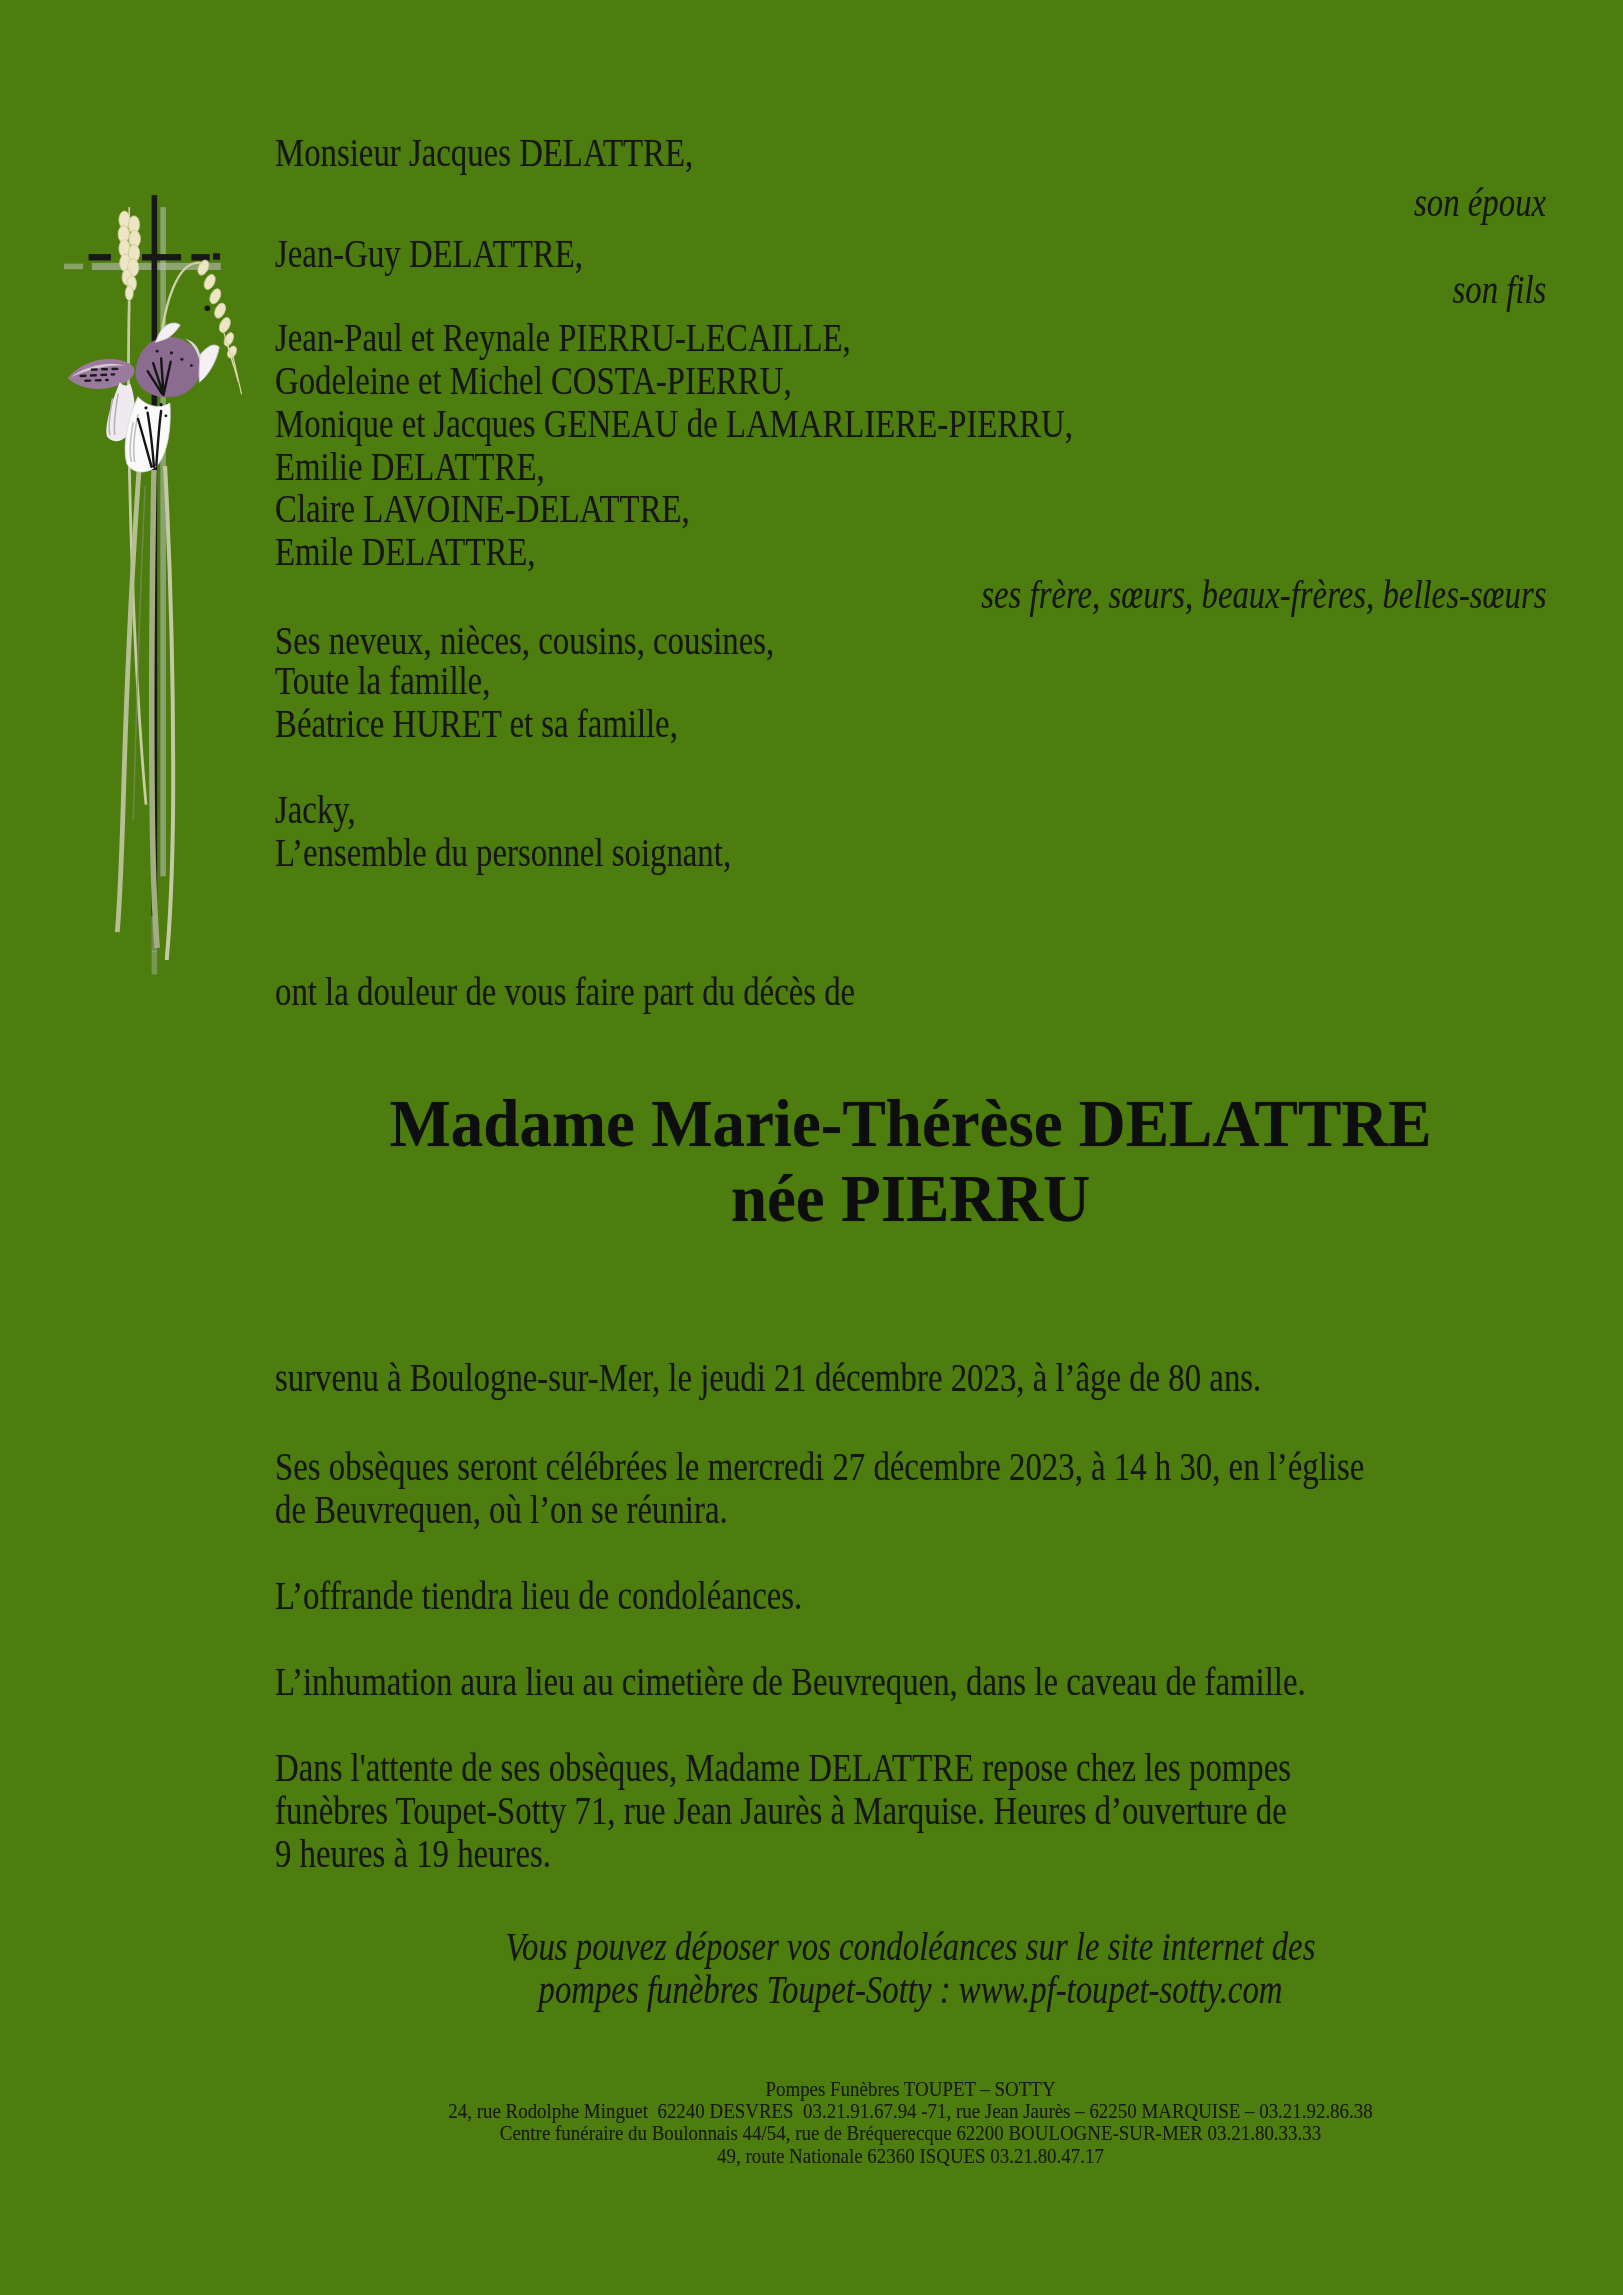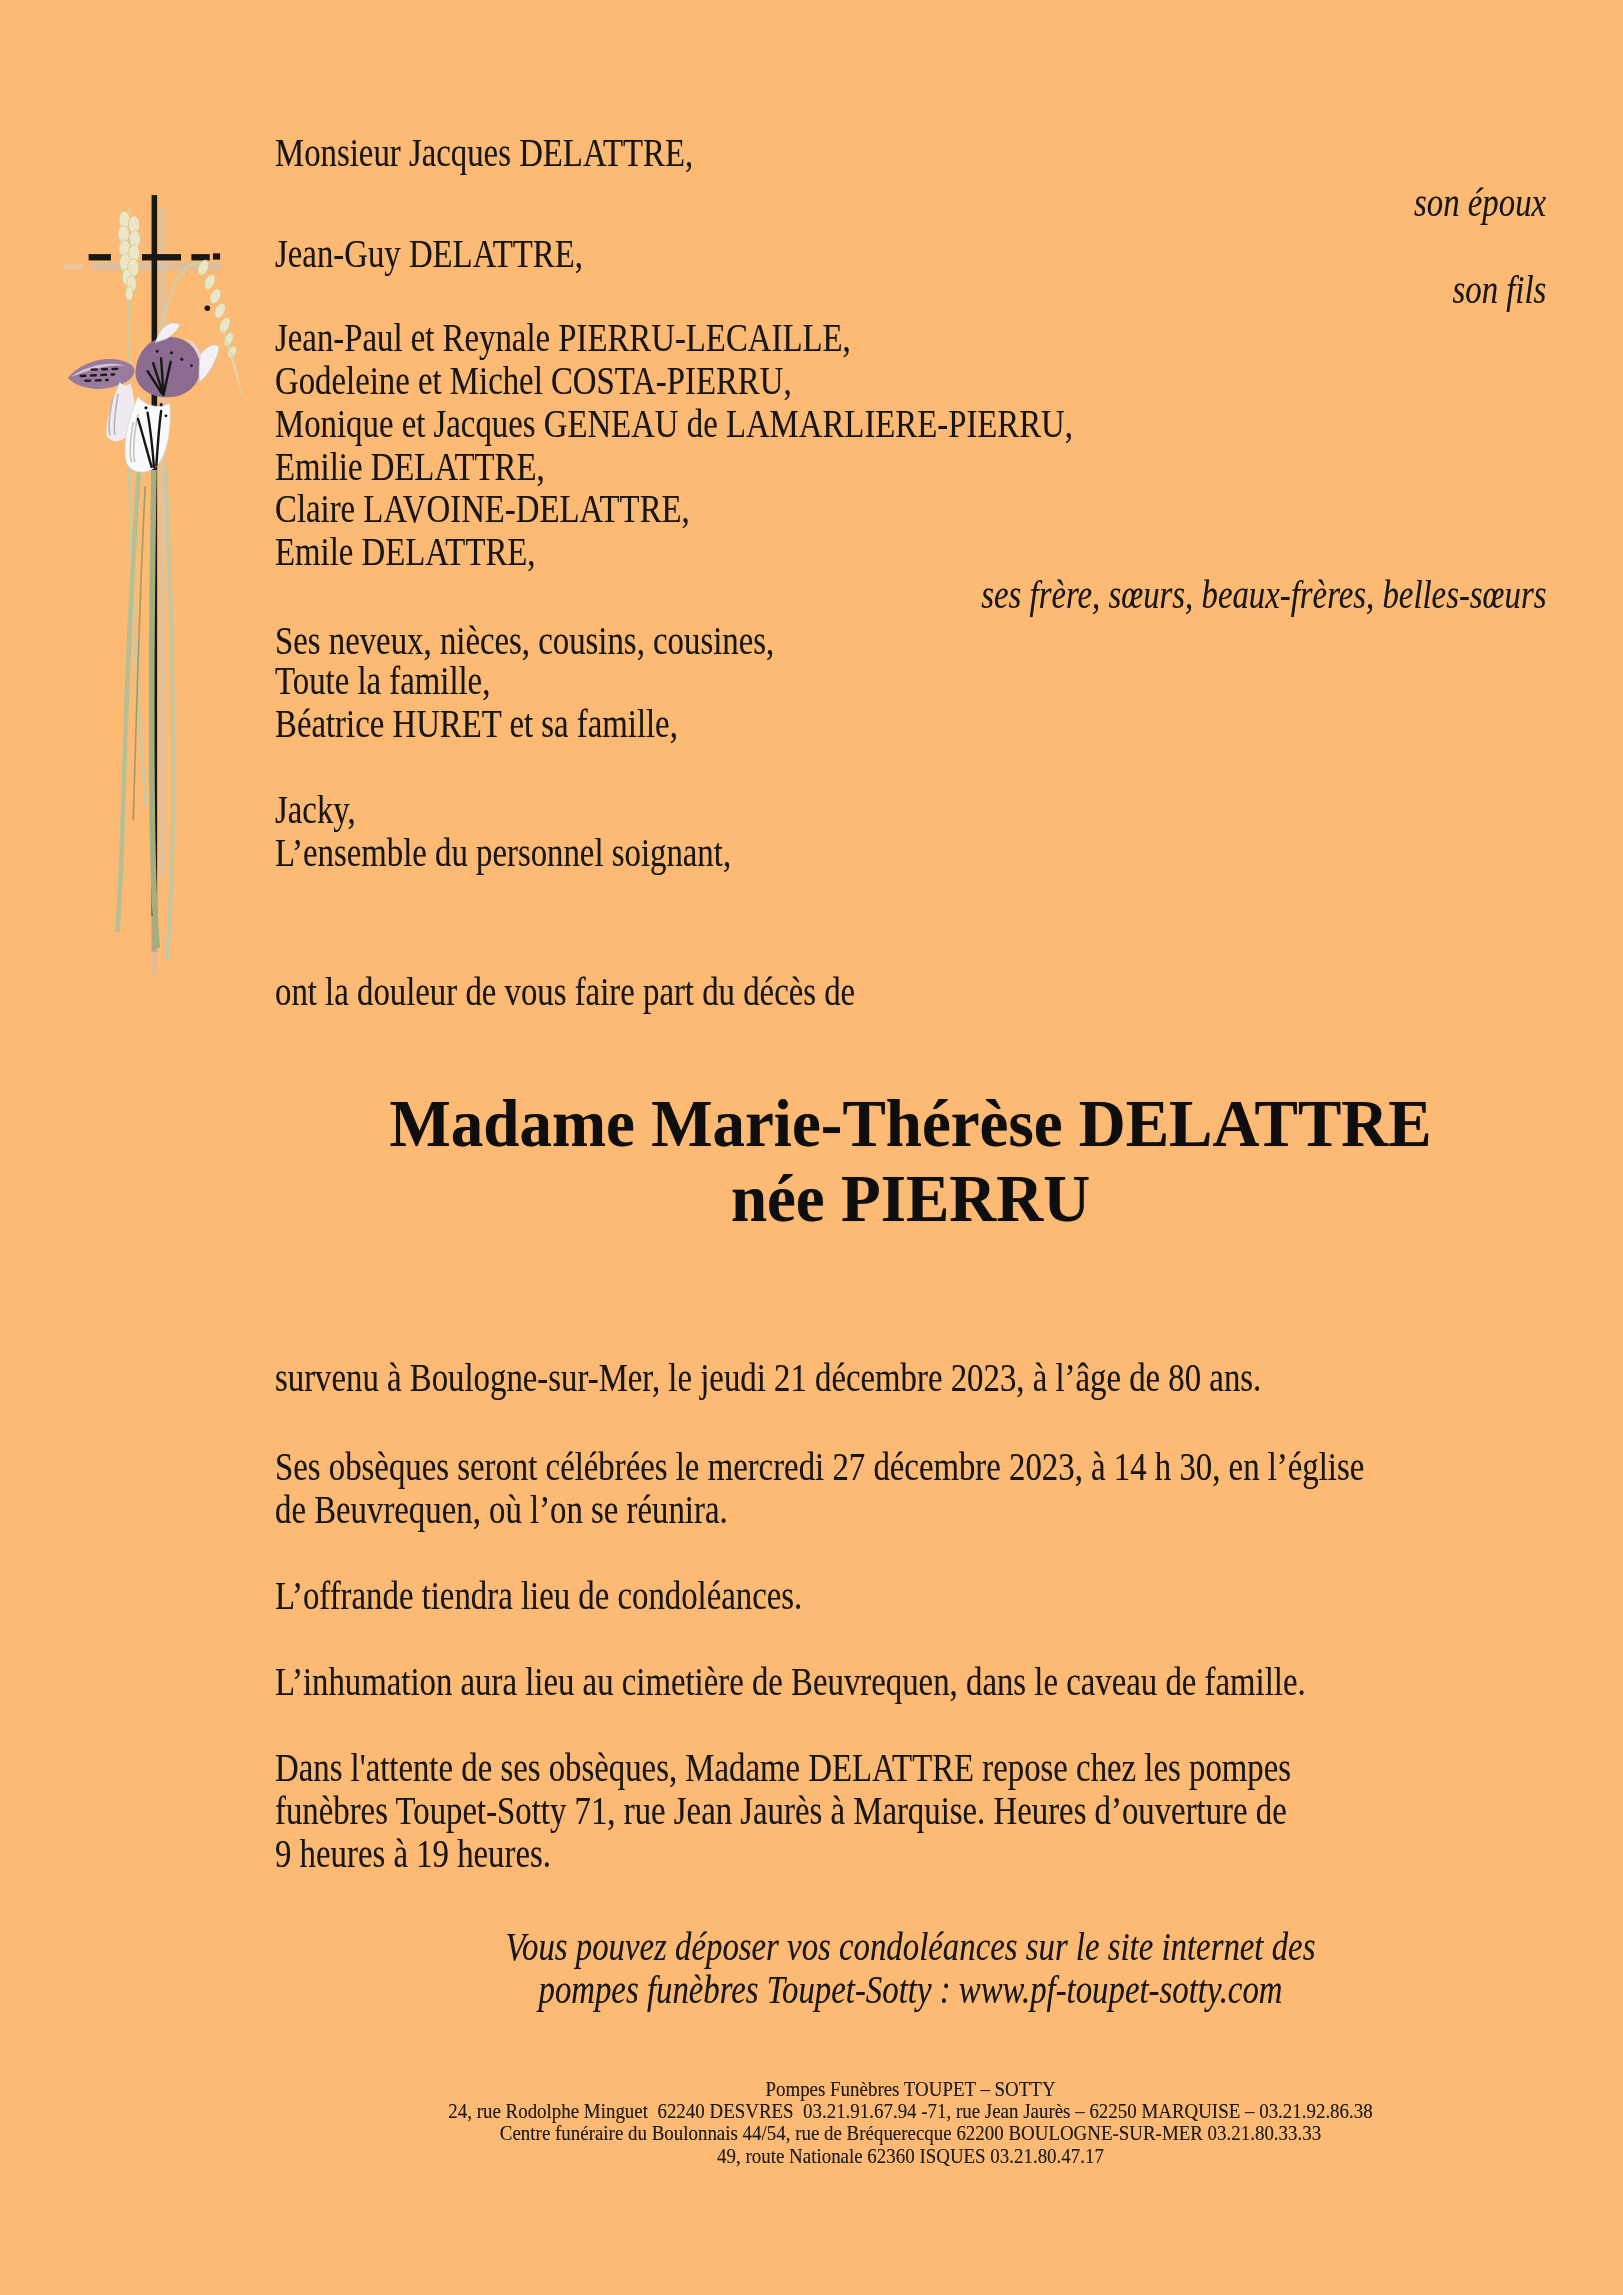--- a/index.html
+++ b/index.html
@@ -4,21 +4,21 @@
 <style>
   html,body{margin:0;padding:0;}
   body{
     width:1624px;height:2295px;
     background:#fefefe;
     font-family:"Liberation Serif", serif;
     position:relative;
     overflow:hidden;
     color:#151515;
   }
-  .page{position:absolute;left:0;top:0;width:1624px;height:2295px;background:#fdba74;}
+  .page{position:absolute;left:0;top:0;width:1624px;height:2295px;background:#4d7c0f;}
   .content{position:absolute;left:275px;top:0;width:1271px;height:2295px;}
   .ln{
     position:absolute;
     font-size:41px;line-height:1;
     white-space:nowrap;
     color:#161616;
     text-shadow:0 0 0.8px rgba(25,25,25,.35);
   }
   .l{left:0;transform:scaleX(.8);transform-origin:0 50%;}
   .r{right:0;text-align:right;transform:scaleX(.8);transform-origin:100% 50%;}

